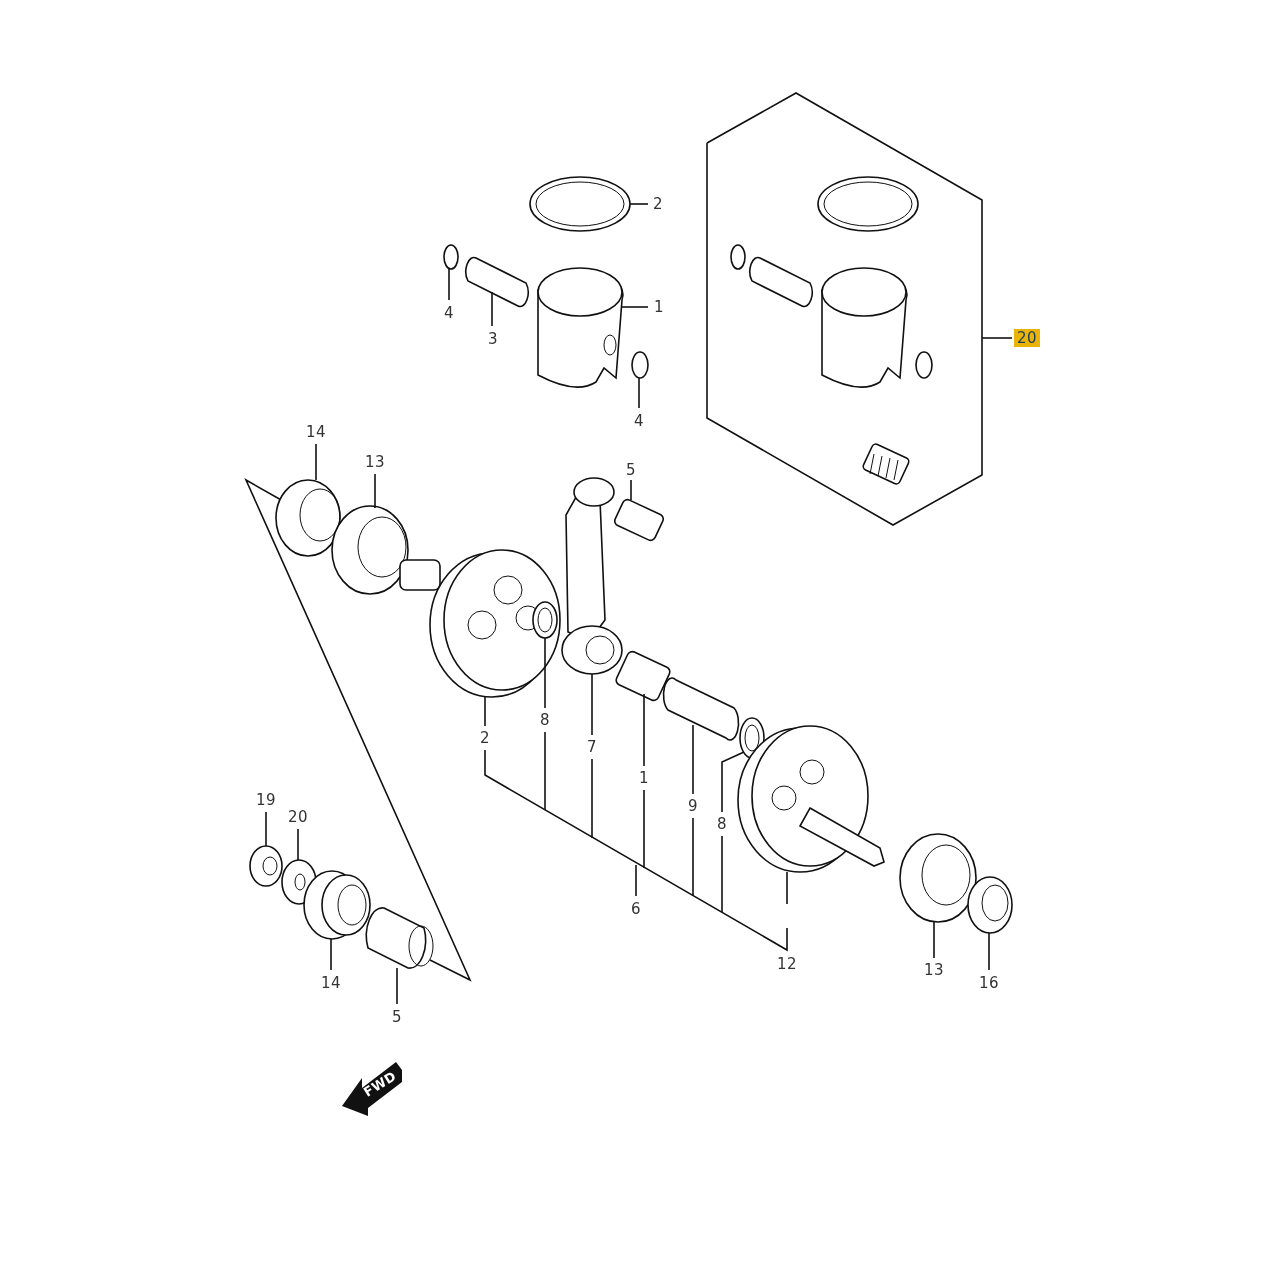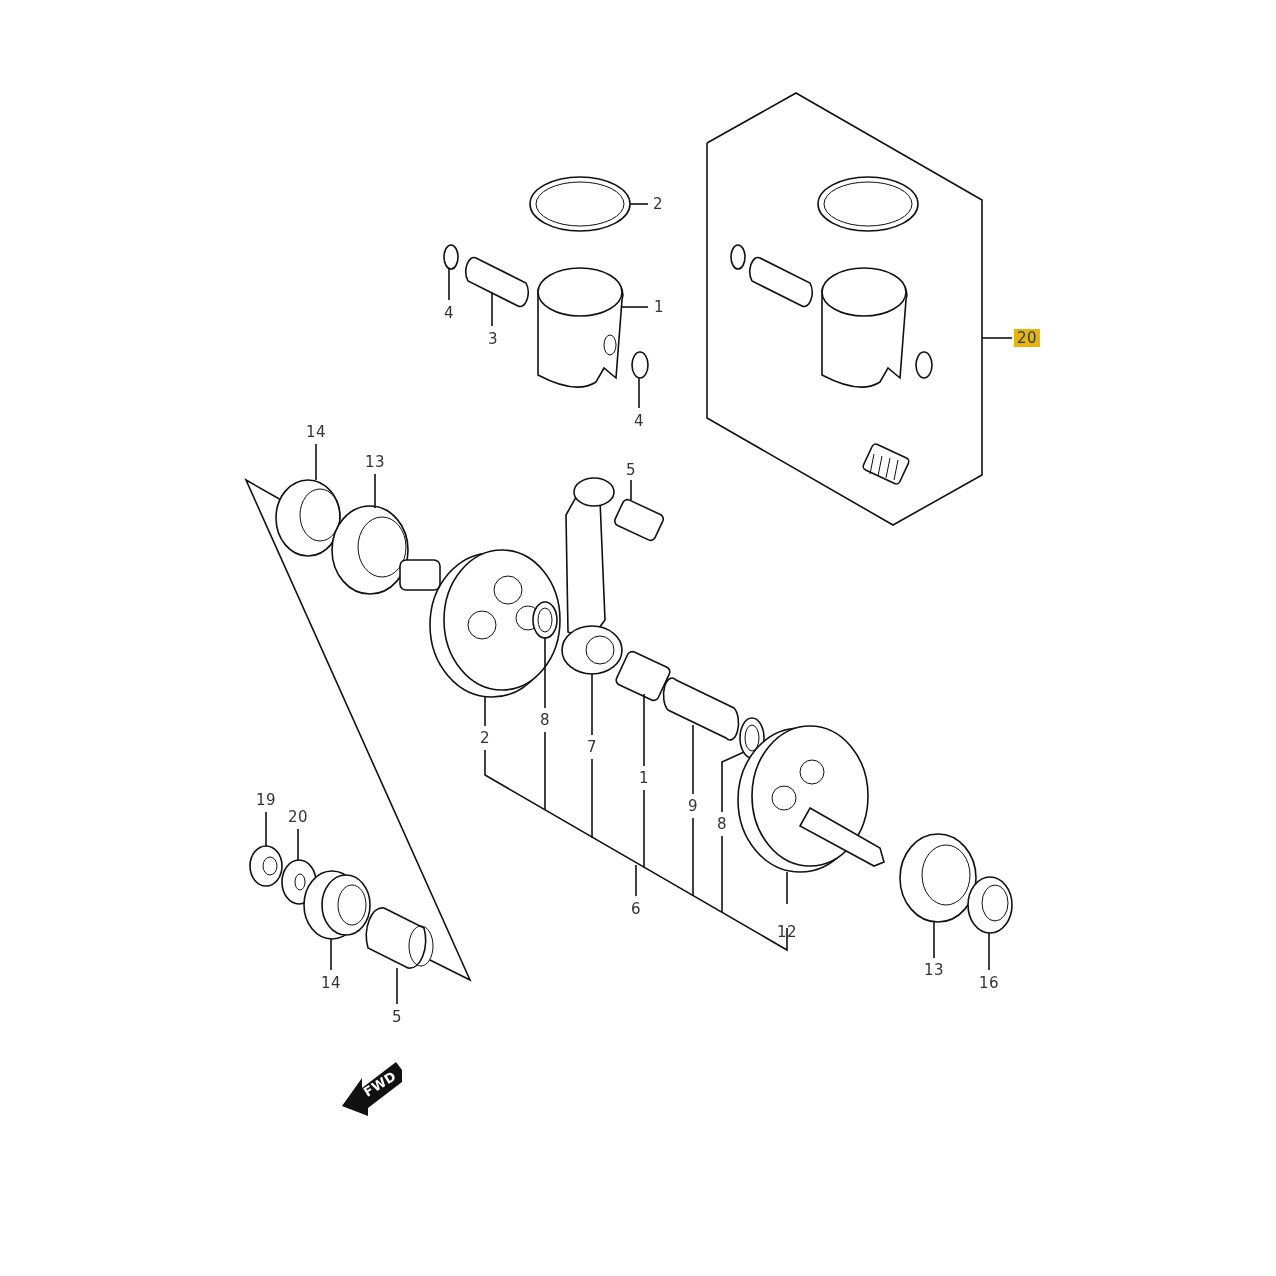--- a/index.html
+++ b/index.html
@@ -147,21 +147,21 @@
 <div class="lbl" style="left:449px;top:313px">4</div>
 <div class="lbl" style="left:639px;top:421px">4</div>
 <div class="lbl" style="left:631px;top:470px">5</div>
 <div class="lbl" style="left:636px;top:909px">6</div>
 <div class="lbl" style="left:592px;top:747px">7</div>
 <div class="lbl" style="left:545px;top:720px">8</div>
 <div class="lbl" style="left:722px;top:824px">8</div>
 <div class="lbl" style="left:693px;top:806px">9</div>
 <div class="lbl" style="left:644px;top:778px">1</div>
 <div class="lbl" style="left:485px;top:738px">2</div>
-<div class="lbl" style="left:787px;top:932px">12</div>
+<div class="lbl" style="left:787px;top:964px">12</div>
 <div class="lbl" style="left:375px;top:462px">13</div>
 <div class="lbl" style="left:934px;top:970px">13</div>
 <div class="lbl" style="left:316px;top:432px">14</div>
 <div class="lbl" style="left:989px;top:983px">16</div>
 <div class="lbl" style="left:397px;top:1017px">5</div>
 <div class="lbl" style="left:331px;top:983px">14</div>
 <div class="lbl" style="left:266px;top:800px">19</div>
 <div class="lbl" style="left:298px;top:817px">20</div>
 <div class="lbl hl" style="left:1027px;top:338px">20</div>
 <div class="lbl" style="left:380px;top:1084px;color:#fff;font-size:13px;font-weight:bold;transform:translate(-50%,-50%) rotate(-32deg)">FWD</div>

